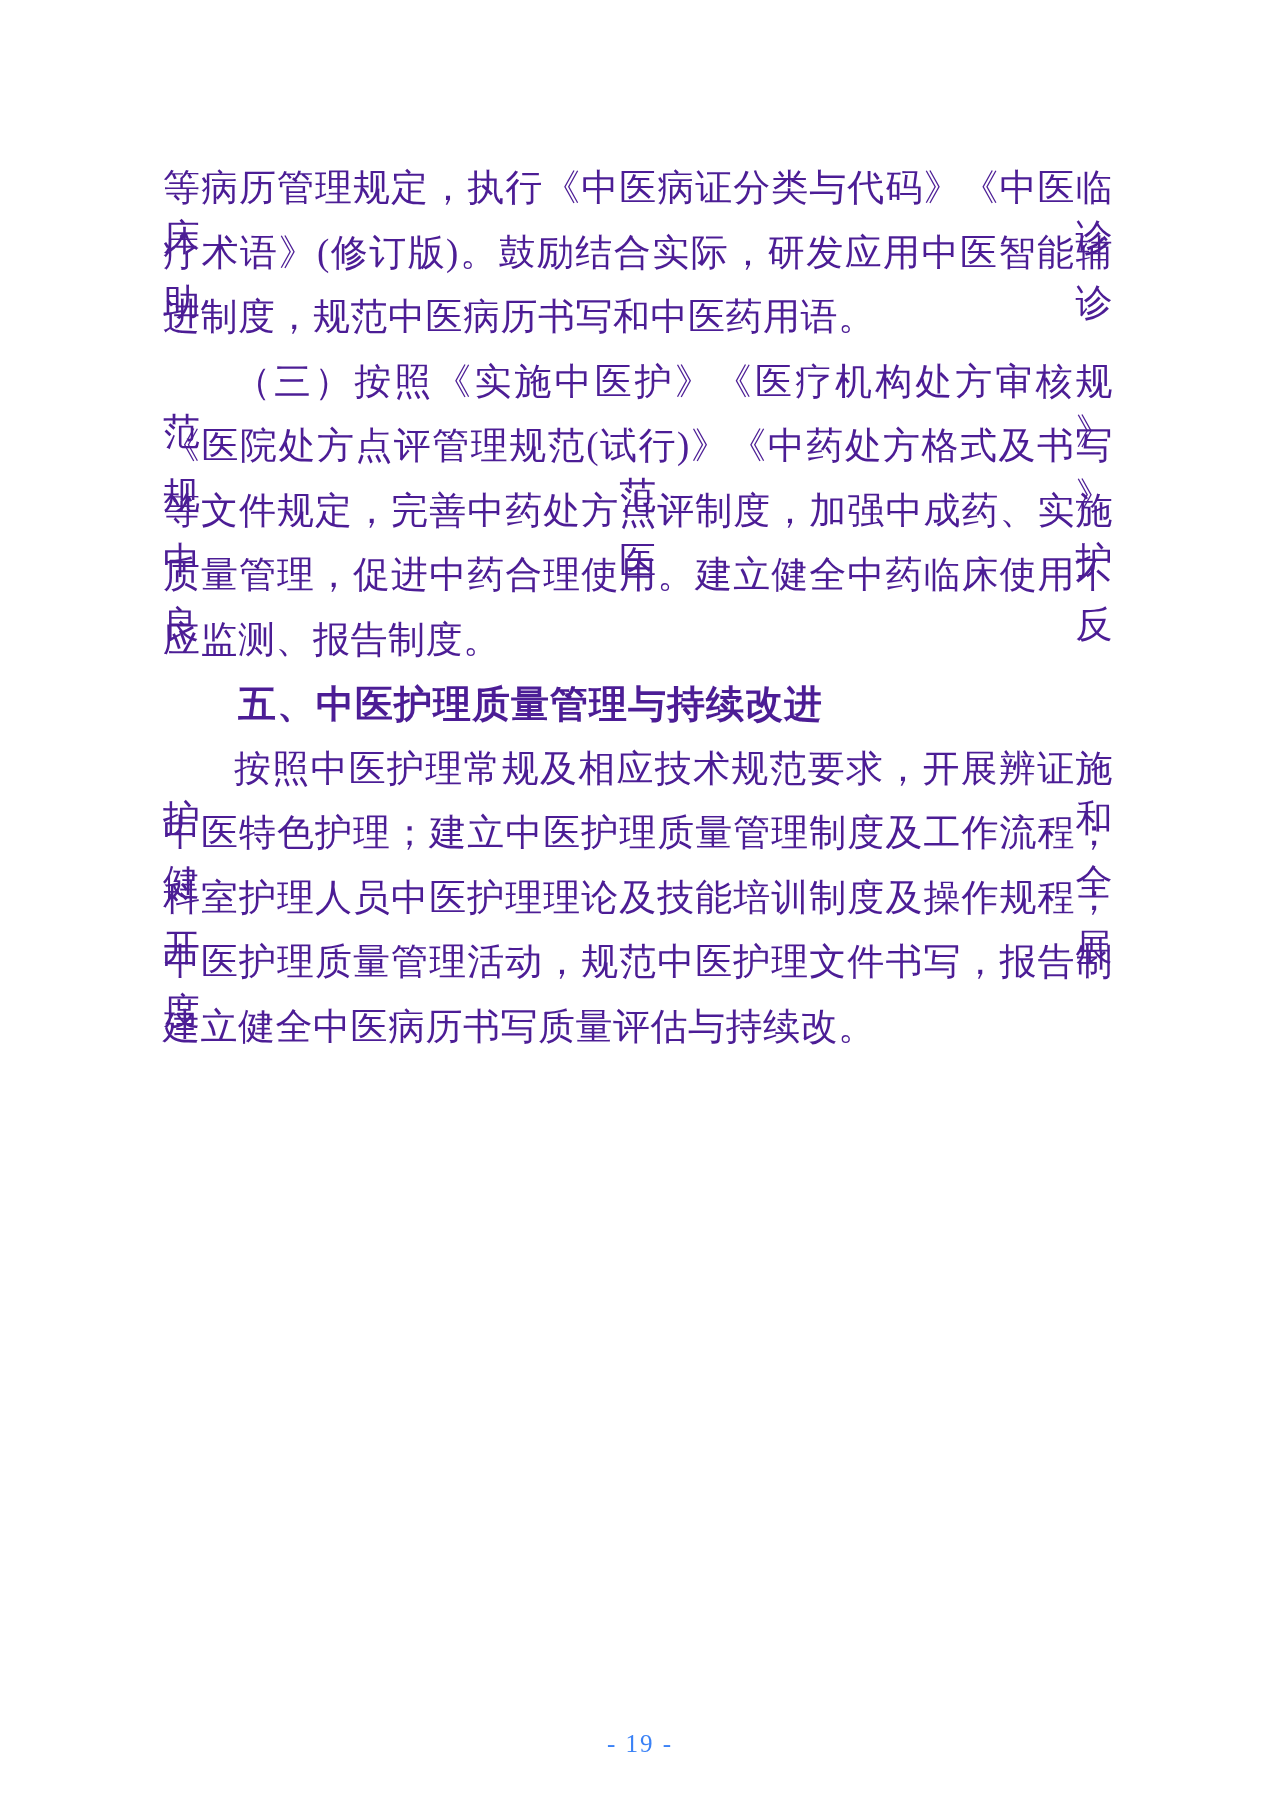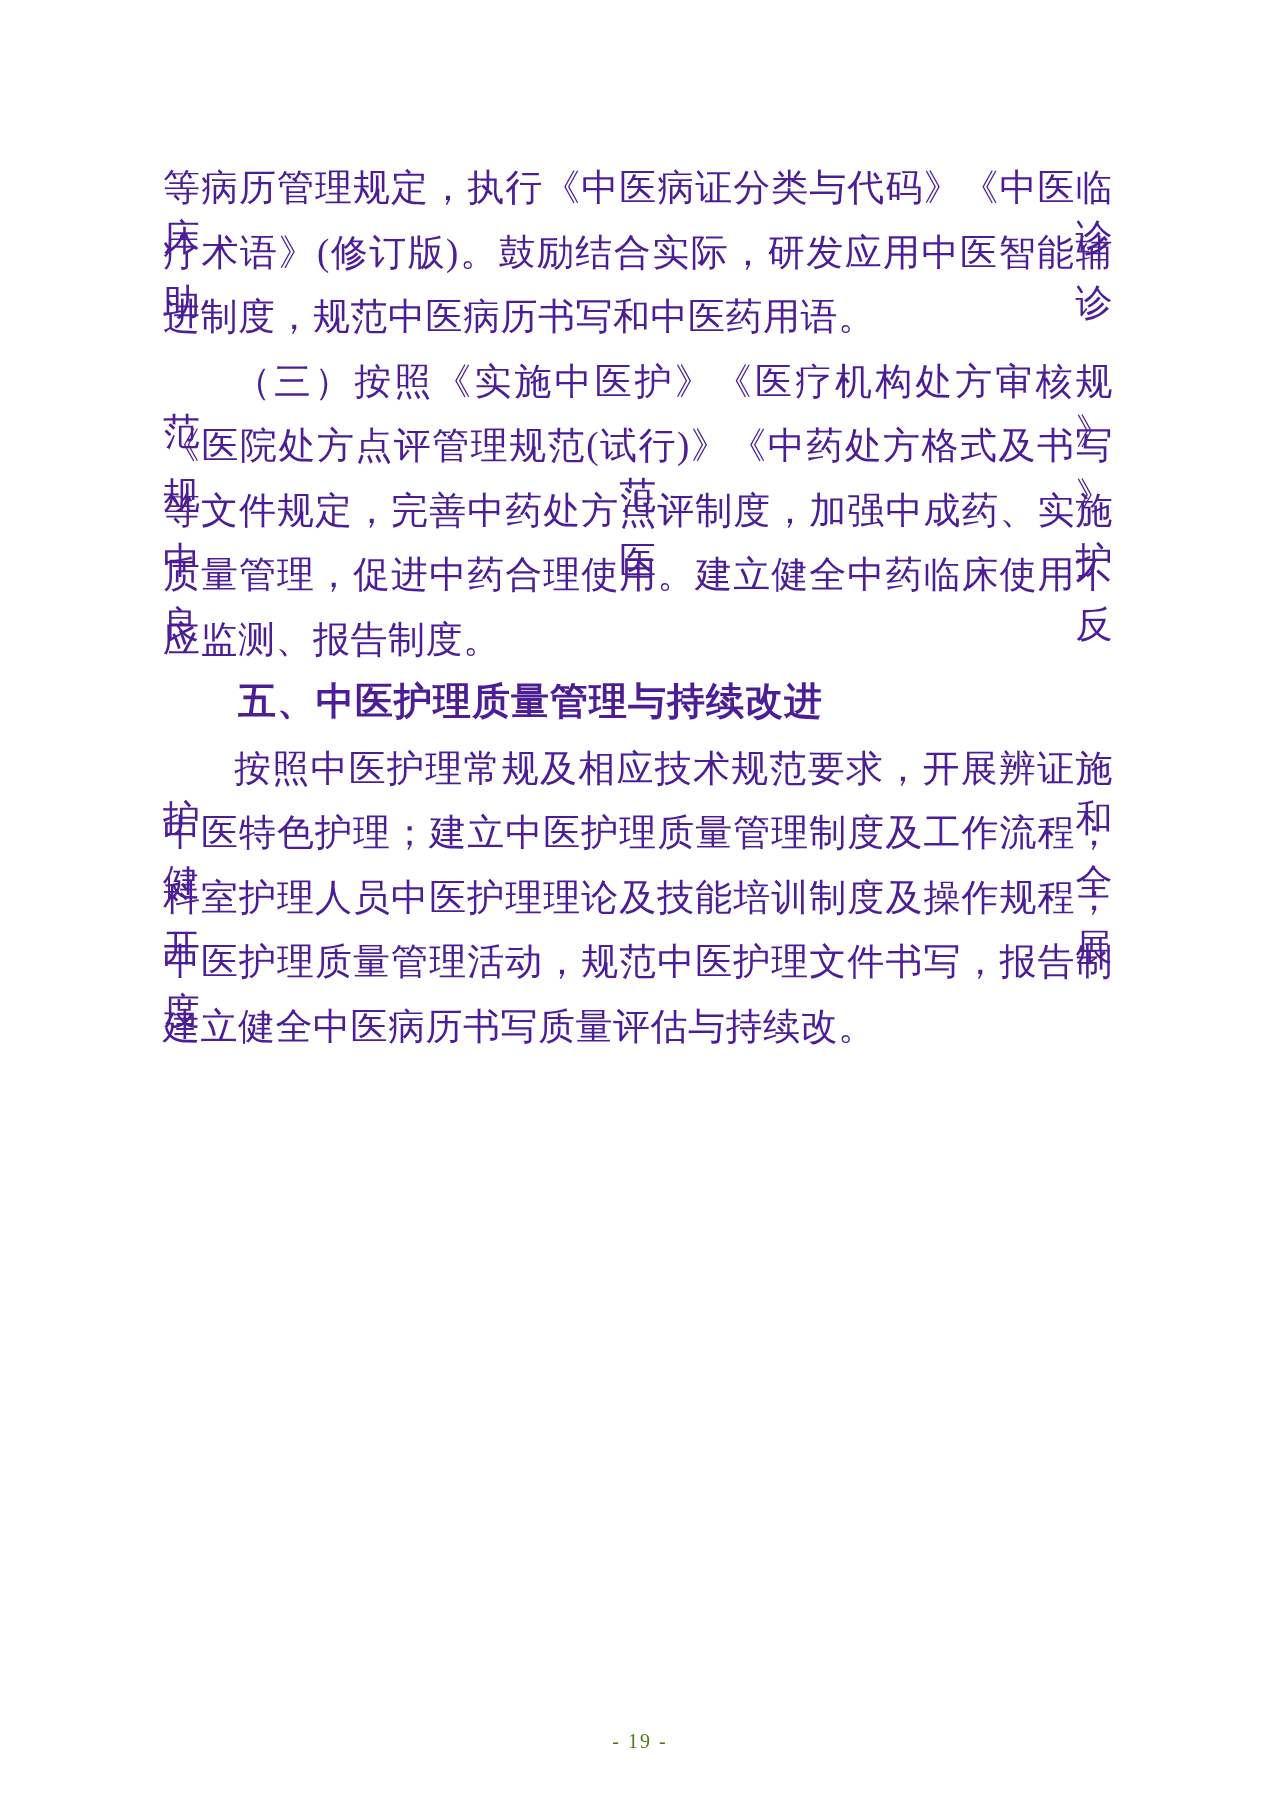--- a/index.html
+++ b/index.html
@@ -40,38 +40,38 @@
   }
   
   .line.end {
     text-align: left;
   }
   
   .line.p-indent {
     text-indent: 71px;
   }
   .line.heading {
-    font-family: Liberation Mono, monospace;
+    font-family: Liberation Serif, serif;
     font-weight: 700;
     font-size: 38px;
     text-indent: 75px;
     text-align: left;
     letter-spacing: 1px;
   }
   .footer {
     position: absolute;
     left: 0;
     top: 1730px;
     width: 1280px;
     text-align: center;
   }
   .page-number {
     font-family: "Liberation Serif", serif;
-    font-size: 20px;
-    color: #4d7c0f;
+    font-size: 25px;
+    color: #3b82f6;
     letter-spacing: 2px;
     text-align: right;
   }
 </style>
 </head>
 <body>
 
 <div class="page">
 
   <div class="text-block">

